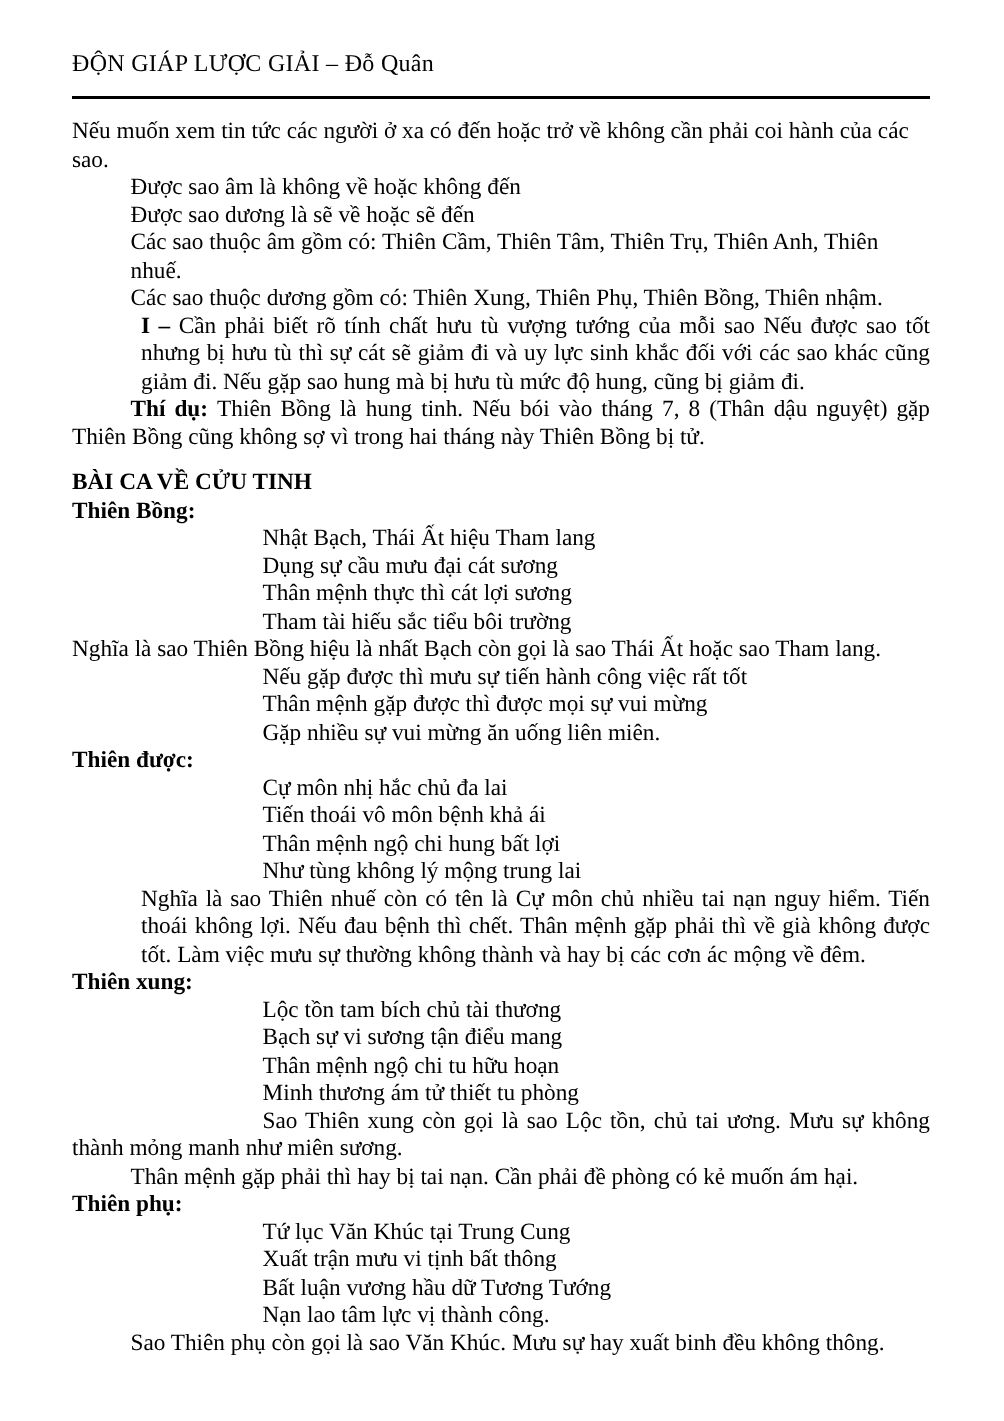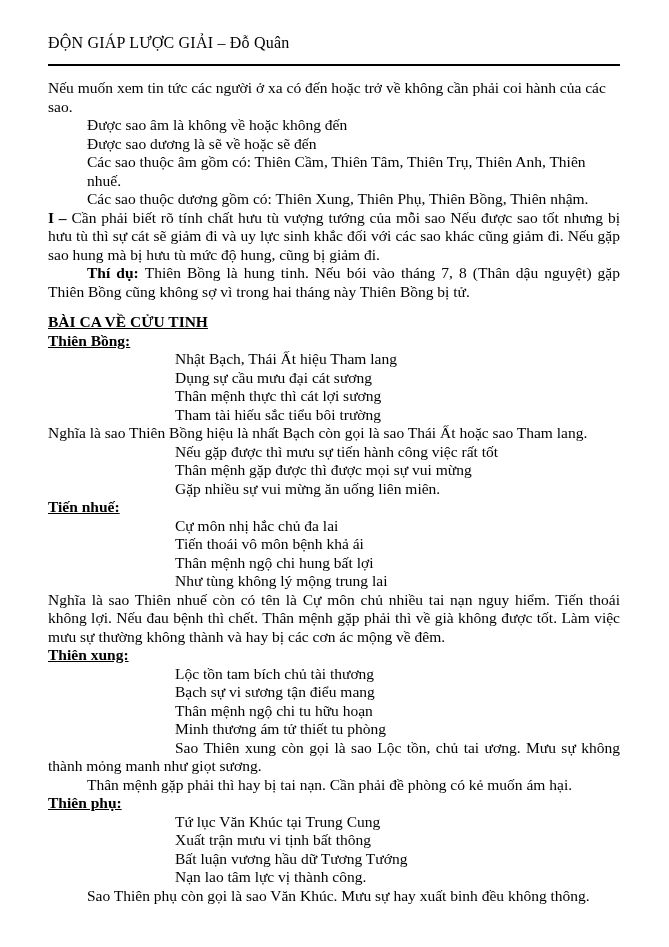--- a/index.html
+++ b/index.html
@@ -39,25 +39,25 @@
     color:#1a1a1a;
   }
   main { padding-top:13px; }
   main p {
     margin:0;
     font-size:15.5px;
     line-height:18.5px;
   }
   .blk-flush   { }
   .blk-indent  { padding-left:39px; }
-  .blk-para    { text-align:justify; }
+  .blk-para    { text-align:justify;margin-left:46px; }
   .blk-para-indent { text-indent:39px; text-align:justify; }
   .blk-para-verse  { text-indent:127px; text-align:justify; }
   .blk-verse   { padding-left:127px; }
-  .blk-heading { font-weight:bold;text-decoration:underline; }
+  .blk-heading { font-weight:bold; }
   .blk-spacer  { height:12px; }
 </style>
 </head>
 <body>
 
 <div class="page">
   <header>
     <span class="h-title">ĐỘN GIÁP LƯỢC GIẢI – Đỗ Quân</span>
   </header>
   <main id="doc">
@@ -72,32 +72,32 @@
       <p class="blk blk-heading">BÀI CA VỀ CỬU TINH</p>
       <p class="blk blk-heading">Thiên Bồng:</p>
       <p class="blk blk-verse">Nhật Bạch, Thái Ất hiệu Tham lang</p>
       <p class="blk blk-verse">Dụng sự cầu mưu đại cát sương</p>
       <p class="blk blk-verse">Thân mệnh thực thì cát lợi sương</p>
       <p class="blk blk-verse">Tham tài hiếu sắc tiểu bôi trường</p>
       <p class="blk blk-flush">Nghĩa là sao Thiên Bồng hiệu là nhất Bạch còn gọi là sao Thái Ất hoặc sao Tham lang.</p>
       <p class="blk blk-verse">Nếu gặp được thì mưu sự tiến hành công việc rất tốt</p>
       <p class="blk blk-verse">Thân mệnh gặp được thì được mọi sự vui mừng</p>
       <p class="blk blk-verse">Gặp nhiều sự vui mừng ăn uống liên miên.</p>
-      <p class="blk blk-heading">Tiến nhuế:</p>
+      <p class="blk blk-heading">Thiên được:</p>
       <p class="blk blk-verse">Cự môn nhị hắc chủ đa lai</p>
       <p class="blk blk-verse">Tiến thoái vô môn bệnh khả ái</p>
       <p class="blk blk-verse">Thân mệnh ngộ chi hung bất lợi</p>
       <p class="blk blk-verse">Như tùng không lý mộng trung lai</p>
       <p class="blk blk-para">Nghĩa là sao Thiên nhuế còn có tên là Cự môn chủ nhiều tai nạn nguy hiểm. Tiến thoái không lợi. Nếu đau bệnh thì chết. Thân mệnh gặp phải thì về già không được tốt. Làm việc mưu sự thường không thành và hay bị các cơn ác mộng về đêm.</p>
       <p class="blk blk-heading">Thiên xung:</p>
       <p class="blk blk-verse">Lộc tồn tam bích chủ tài thương</p>
       <p class="blk blk-verse">Bạch sự vi sương tận điểu mang</p>
       <p class="blk blk-verse">Thân mệnh ngộ chi tu hữu hoạn</p>
       <p class="blk blk-verse">Minh thương ám tử thiết tu phòng</p>
-      <p class="blk blk-para-verse">Sao Thiên xung còn gọi là sao Lộc tồn, chủ tai ương. Mưu sự không thành mỏng manh như giọt sương.</p>
+      <p class="blk blk-para-verse">Sao Thiên xung còn gọi là sao Lộc tồn, chủ tai ương. Mưu sự không thành mỏng manh như miên sương.</p>
       <p class="blk blk-indent">Thân mệnh gặp phải thì hay bị tai nạn. Cần phải đề phòng có kẻ muốn ám hại.</p>
       <p class="blk blk-heading">Thiên phụ:</p>
       <p class="blk blk-verse">Tứ lục Văn Khúc tại Trung Cung</p>
       <p class="blk blk-verse">Xuất trận mưu vi tịnh bất thông</p>
       <p class="blk blk-verse">Bất luận vương hầu dữ Tương Tướng</p>
       <p class="blk blk-verse">Nạn lao tâm lực vị thành công.</p>
       <p class="blk blk-indent">Sao Thiên phụ còn gọi là sao Văn Khúc. Mưu sự hay xuất binh đều không thông.</p>
     </main>
 </div>
 

